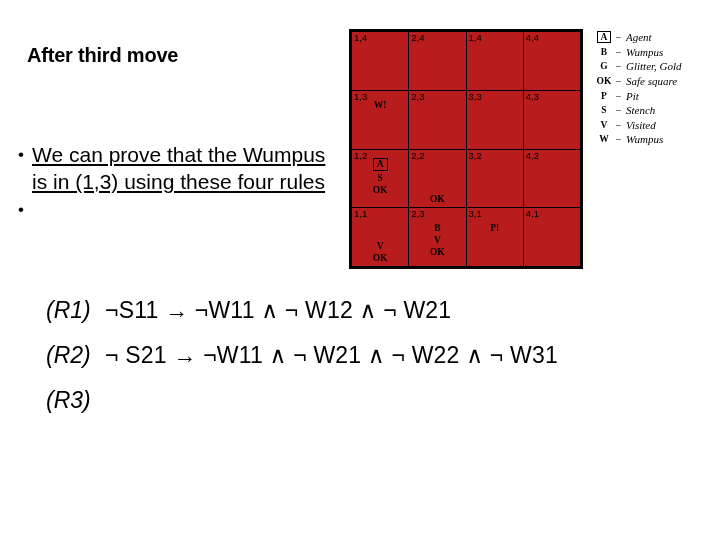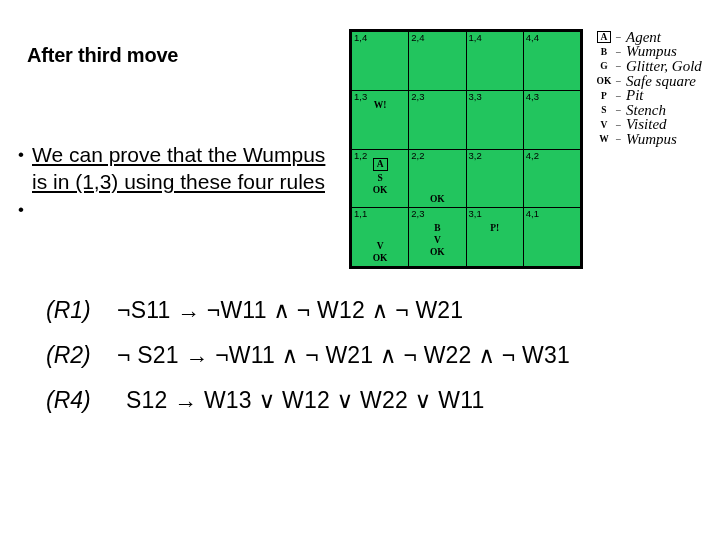--- a/index.html
+++ b/index.html
@@ -66,40 +66,40 @@
     display: flex;
     align-items: baseline;
     font-size: 23px;
     line-height: 45px;
     white-space: nowrap;
     font-family: "Liberation Sans", sans-serif;
   }
   .rule-label {
     font-style: italic;
     font-weight: normal;
-    margin-right: 19px;
+    margin-right: 7px;
     min-width: 52px;
   }
   .rule-body {
     letter-spacing: 0.2px;
   }
   .rule-r4 .rule-body {
     padding-left: 9px;
   }
 
   
   .grid-wrap {
     position: absolute;
     left: 349px;
     top: 29px;
     width: 234px;
     height: 240px;
     border: 2px solid #000;
     box-sizing: border-box;
-    background: #22c55e;
+    background: #b91c1c;
   }
   .grid-table {
     width: 100%;
     height: 100%;
     border-collapse: collapse;
     table-layout: fixed;
   }
   .grid-table td {
     border: 1px solid #000;
     width: 25%;
@@ -174,21 +174,21 @@
     display: inline-block;
     line-height: 10px;
   }
   .legend-dash {
     width: 10px;
     flex: 0 0 10px;
     text-align: left;
   }
   .legend-desc {
     font-style: italic;
-    font-size: 15px;
+    font-size: 11px;
     white-space: nowrap;
   }
 </style>
 </head>
 <body>
 
 <div class="slide-title">After third move</div>
 
 <div class="bullets">
   <div class="bullet-row">
@@ -203,24 +203,21 @@
 <div class="rules">
   <div class="rule-line rule-r1">
     <span class="rule-label">(R1)</span>
     <span class="rule-body">¬S11 → ¬W11 ∧ ¬ W12 ∧ ¬ W21</span>
   </div>
   <div class="rule-line rule-r2">
     <span class="rule-label">(R2)</span>
     <span class="rule-body">¬ S21 → ¬W11 ∧ ¬ W21 ∧ ¬ W22 ∧ ¬ W31</span>
   </div>
   <div class="rule-line rule-r3">
-  </div>
-  <div class="rule-line rule-r4">
-    <span class="rule-label">(R4)</span>
-    <span class="rule-body">S12 → W13 ∨ W12 ∨ W22 ∨ W11</span>
+    <span class="rule-label">(R3)</span>
   </div>
 </div>
 
 <div class="grid-wrap">
   <table class="grid-table">
     <tbody>
       <tr>
         <td>
           <span class="cell-coord">1,4</span>
         </td>

